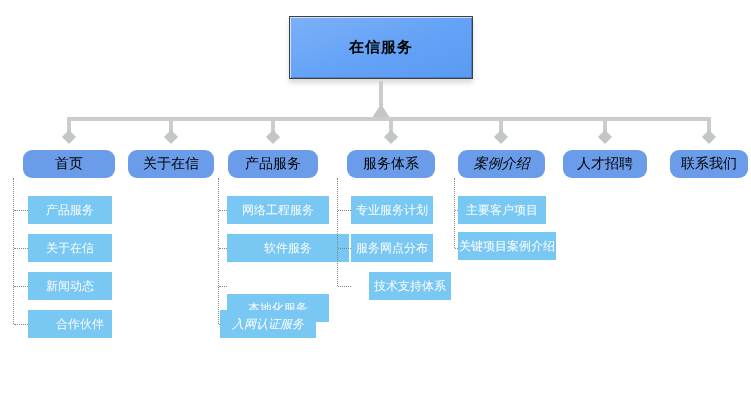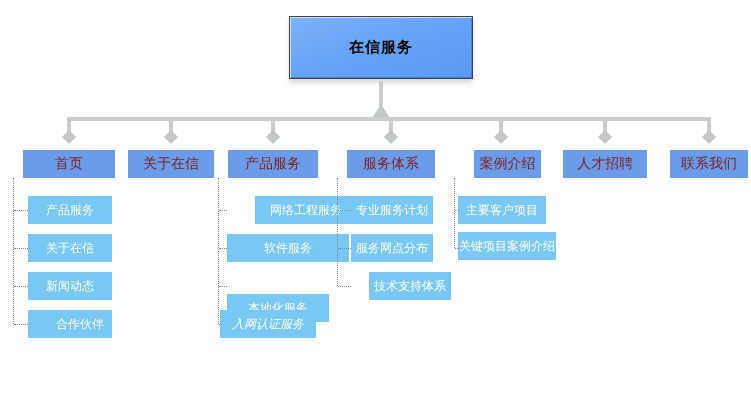--- a/index.html
+++ b/index.html
@@ -9,21 +9,21 @@
   }
   .node{position:absolute;display:flex;align-items:center;justify-content:center;box-sizing:border-box;}
   .root{
     top:16px;height:63px;
     background:linear-gradient(160deg,#7db0f8 0%,#63a2f6 55%,#5a9af2 100%);
     border:1px solid #3f4042;
     box-shadow:inset 1px 1px 0 rgba(255,255,255,.65), inset -1px -1px 0 rgba(40,70,120,.35), 0 4px 5px rgba(0,0,0,.15);
     color:#000;font-weight:bold;font-size:15px;letter-spacing:1px;
   }
   .lv2{
-    top:150px;height:28px;background:#6b9ce9;color:#7f1d1d;font-size:14px;
+    top:150px;height:28px;background:#6b9ce9;color:#000000;font-size:14px;border-radius:9px;
   }
   .lv3{
     height:28px;background:#79c7f3;color:#fff;font-size:12px;
   }
   .rail{position:absolute;background:#cbcdcd;}
   .tri-up{
     position:absolute;width:0;height:0;
     border-left:9px solid transparent;border-right:9px solid transparent;
     border-bottom:14px solid #c3c6c6;
   }
@@ -54,40 +54,40 @@
   <div class="diamond" style="left:496px;top:132px;"></div>
   <div class="rail" style="left:603px;top:121px;width:4px;height:12px;"></div>
   <div class="diamond" style="left:600px;top:132px;"></div>
   <div class="rail" style="left:707px;top:121px;width:4px;height:12px;"></div>
   <div class="diamond" style="left:704px;top:132px;"></div>
 
   <div class="node lv2" style="left:23px;width:92px;">首页</div>
   <div class="node lv2" style="left:128px;width:86px;">关于在信</div>
   <div class="node lv2" style="left:228px;width:90px;">产品服务</div>
   <div class="node lv2" style="left:347px;width:88px;">服务体系</div>
-  <div class="node lv2" style="left:474px;width:67px;">案例介绍</div>
+  <div class="node lv2" style="left:458px;width:87px;font-style:italic;">案例介绍</div>
   <div class="node lv2" style="left:670px;width:78px;">联系我们</div>
   <div class="node lv2" style="left:563px;width:84px;">人才招聘</div>
 
   <div class="dotv" style="left:13px;top:178px;height:146px;"></div>
   <div class="doth" style="left:14px;top:210px;width:14px;"></div>
   <div class="doth" style="left:14px;top:248px;width:14px;"></div>
   <div class="doth" style="left:14px;top:286px;width:14px;"></div>
   <div class="doth" style="left:14px;top:324px;width:14px;"></div>
   <div class="node lv3" style="left:28px;top:196px;width:84px;">产品服务</div>
   <div class="node lv3" style="left:28px;top:234px;width:84px;">关于在信</div>
   <div class="node lv3" style="left:28px;top:272px;width:84px;">新闻动态</div>
   <div class="node lv3" style="left:28px;top:310px;width:84px;padding-left:20px;">合作伙伴</div>
 
   <div class="dotv" style="left:218px;top:178px;height:146px;"></div>
   <div class="doth" style="left:219px;top:210px;width:8px;"></div>
   <div class="doth" style="left:219px;top:248px;width:8px;"></div>
   <div class="doth" style="left:219px;top:286px;width:8px;"></div>
   <div class="doth" style="left:219px;top:324px;width:8px;"></div>
-  <div class="node lv3" style="left:227px;top:196px;width:102px;margin-left:28px;">网络工程服务</div>
+  <div class="node lv3" style="left:227px;top:196px;width:102px;">网络工程服务</div>
   <div class="node lv3" style="left:227px;top:234px;width:122px;">软件服务</div>
   <div class="node lv3" style="left:227px;top:272px;width:102px;margin-top:22px;">本地化服务</div>
   <div class="node lv3" style="left:220px;top:310px;width:96px;font-style:italic;">入网认证服务</div>
 
   <div class="dotv" style="left:337px;top:178px;height:108px;"></div>
   <div class="doth" style="left:338px;top:210px;width:13px;"></div>
   <div class="doth" style="left:338px;top:248px;width:13px;"></div>
   <div class="doth" style="left:338px;top:286px;width:13px;"></div>
   <div class="node lv3" style="left:351px;top:196px;width:82px;">专业服务计划</div>
   <div class="node lv3" style="left:351px;top:234px;width:82px;">服务网点分布</div>

